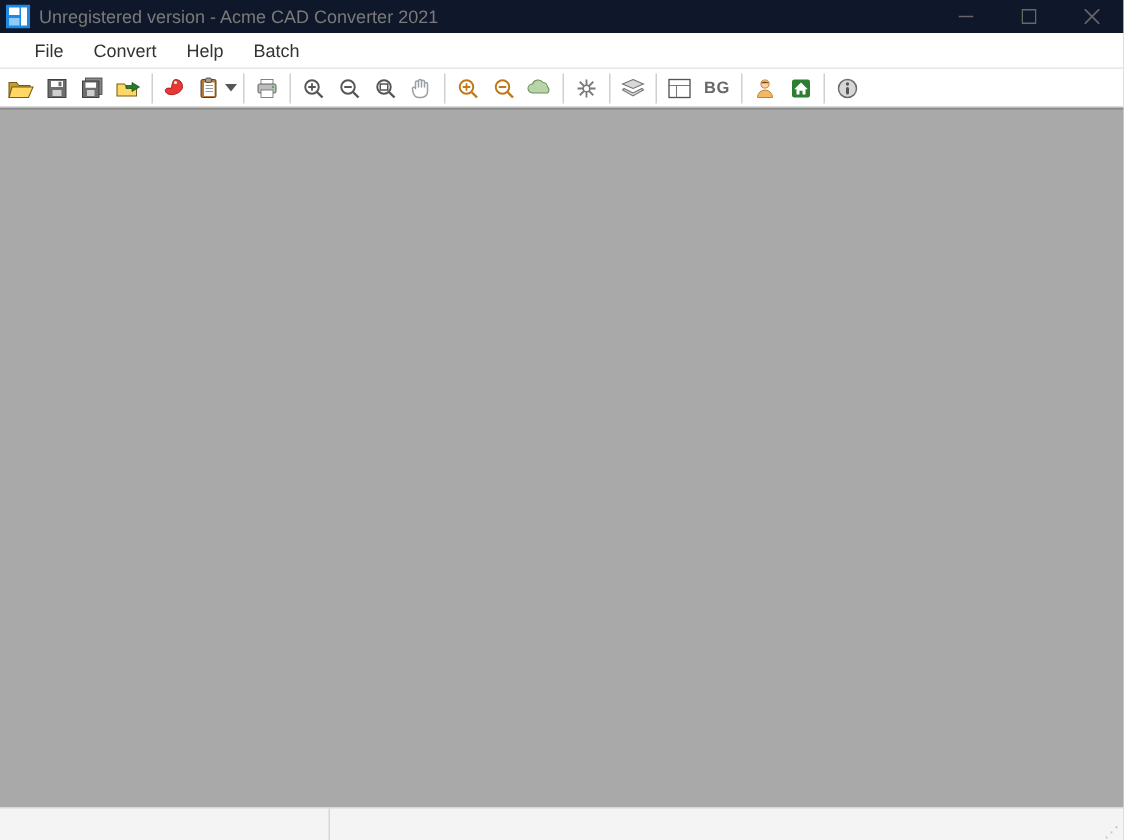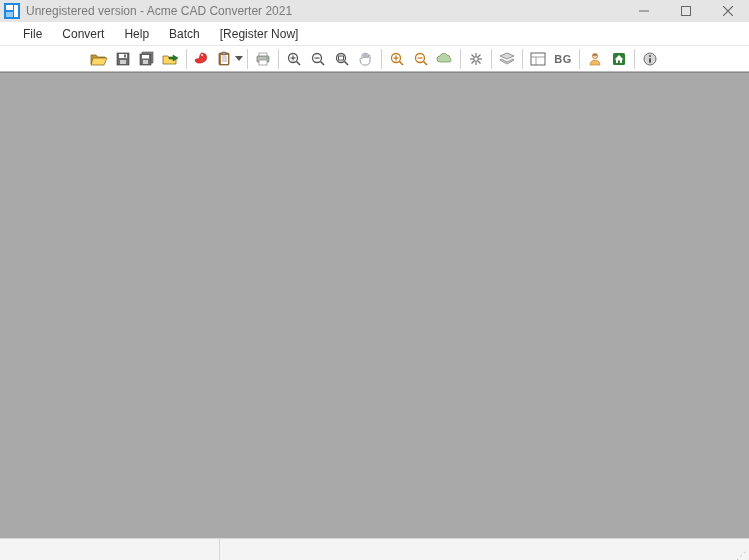--- a/index.html
+++ b/index.html
@@ -1,24 +1,24 @@
 <!DOCTYPE html>
 <html><head>
   <meta charset="utf-8">
   <style>
     * { margin: 0; padding: 0; box-sizing: border-box; font-family: "Segoe UI", Tahoma, sans-serif; font-size: 12px; }
     body { width: 749px; height: 560px; background: #fff; display: flex; flex-direction: column; overflow: hidden; }
-    .titlebar { height: 22px; background: #e5e5e5; display: flex; align-items: center; padding: 0 0 0 4px; color: #666; }
+    .titlebar { height: 22px; background: #0f172a; display: flex; align-items: center; padding: 0 0 0 4px; color: #666; }
     .titlebar .app-icon { width: 16px; height: 16px; margin-right: 6px; display: inline-flex; align-items: center; justify-content: center; }
     .titlebar .title-text { flex: 1; font-size: 12px; color: #7a7a7a; }
     .win-controls { display: flex; }
     .win-btn { width: 42px; height: 22px; display: flex; align-items: center; justify-content: center; color: #666; }
     .menubar { height: 24px; background: #fff; display: flex; align-items: center; padding: 0 13px; border-bottom: 1px solid #e6e6e6; }
     .menu-item { padding: 3px 10px; color: #333; cursor: default; }
-    .toolbar { height: 26px; background: #fff; display: flex; align-items: center; padding: 0 2px; border-bottom: 1px solid #bcbcbc; gap: 0; justify-content: center; }
+    .toolbar { height: 26px; background: #fff; display: flex; align-items: center; padding: 0 2px; border-bottom: 1px solid #bcbcbc; gap: 0; }
     .tb-btn { width: 24px; height: 22px; display: inline-flex; align-items: center; justify-content: center; cursor: default; position: relative;}
     .tb-sep { width: 1px; height: 20px; background: #d0d0d0; margin: 0 3px; }
     .content { flex: 1; background: #a9a9a9; border-top: 1px solid #888; }
     .statusbar { height: 22px; background: #f4f4f4; border-top: 1px solid #d7d7d7; display: flex; }
     .status-left { width: 220px; border-right: 1px solid #d7d7d7; }
     .status-right { flex: 1; display:flex; justify-content:flex-end; align-items:flex-end; padding-right:2px;}
     .bg-text { font-weight: bold; font-size: 11px; color: #696969; letter-spacing: 0.5px; }
     .drop-arrow { margin-left: -2px; width: 10px; display:inline-flex; align-items:center; justify-content:center;}
     svg { display: block; }
     .grip { color:#bfbfbf; font-size:10px; line-height:8px; letter-spacing:1px; }
@@ -54,21 +54,20 @@
         </svg>
     </div>
   </div>
 </div>
 
 <div class="menubar">
   <div class="menu-item">File</div>
   <div class="menu-item">Convert</div>
   <div class="menu-item">Help</div>
   <div class="menu-item">Batch</div>
-  <div class="menu-item">[Register Now]</div>
 </div>
 
 <div class="toolbar">
   <div class="tb-btn">
     <svg width="18" height="16" viewBox="0 0 18 16">
       <path d="M1 4 h5 l1.5 2 H15 v2 H4 L1 13z" fill="#c29a3a" stroke="#7a5c10" stroke-width="0.7"></path>
       <path d="M3 7 H17 L14 14 H1z" fill="#ffd765" stroke="#7a5c10" stroke-width="0.7"></path>
     </svg>
   </div>
   <div class="tb-btn">

